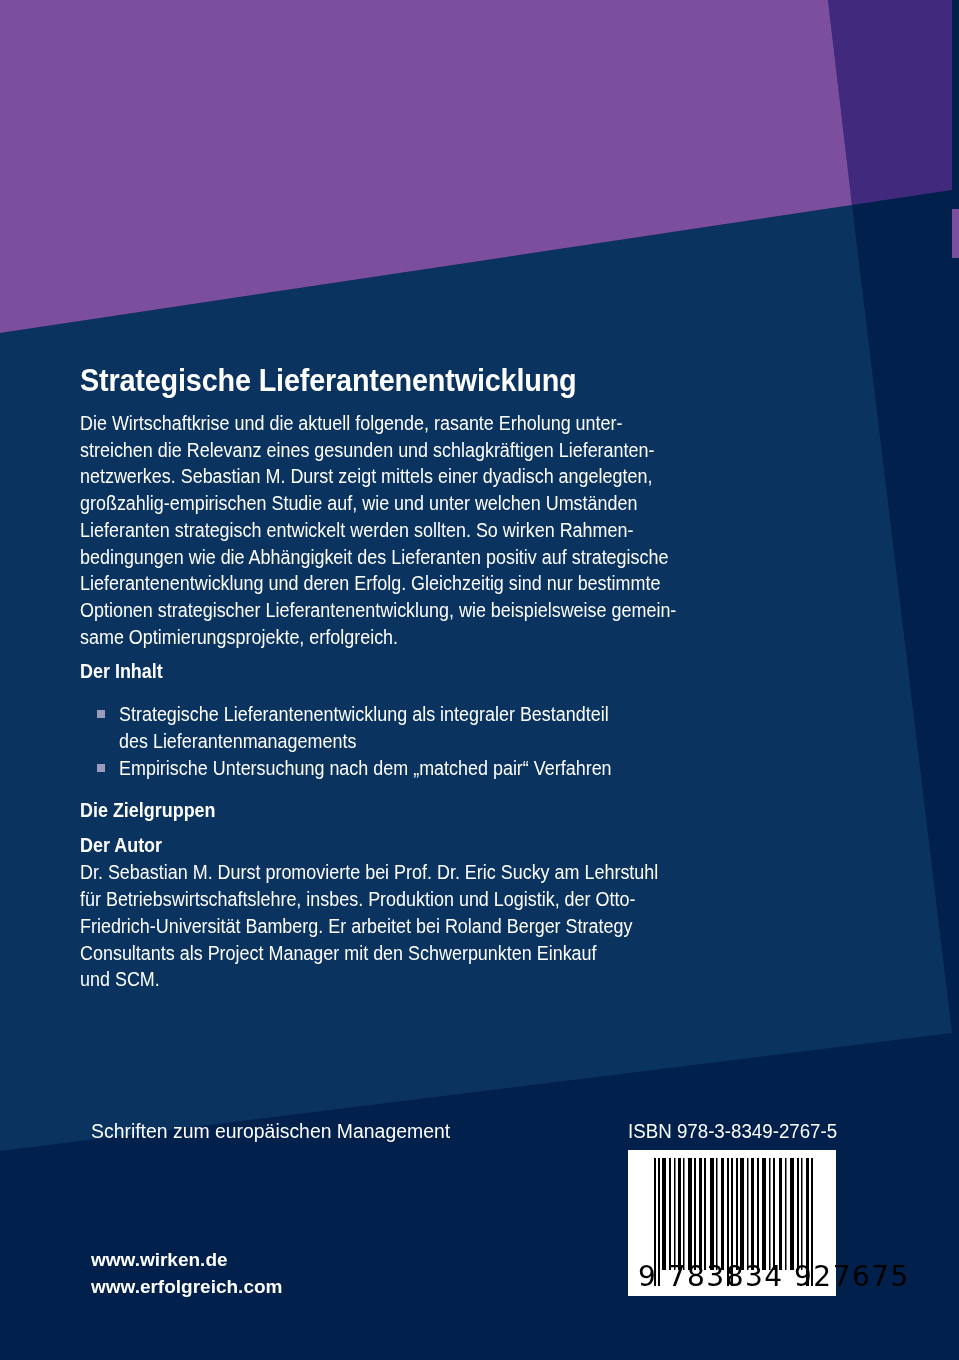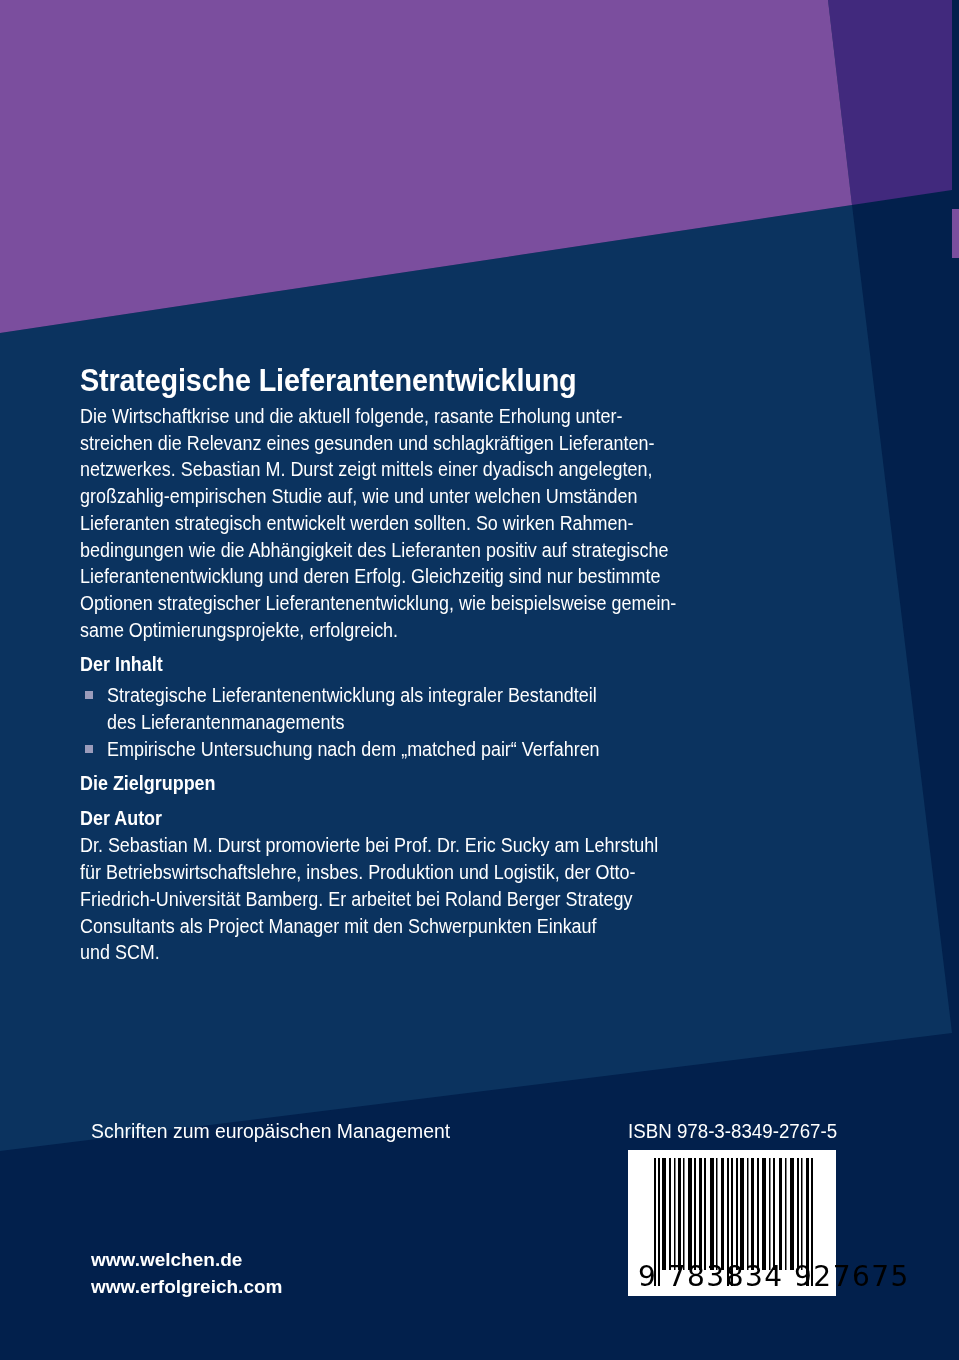--- a/index.html
+++ b/index.html
@@ -13,26 +13,26 @@
     .content { position: absolute; left: 80px; top: 360px; width: 760px; }
     .title {
       font-size: 31px; font-weight: bold; letter-spacing: -0.2px;
       line-height: 42px; margin: 0; transform: scaleX(0.93); transform-origin: left;
       white-space: nowrap;
     }
     .p, .li-text {
       font-size: 19.5px; line-height: 26.7px; margin: 0;
     }
     .p-line { display: block; white-space: nowrap; transform: scaleX(0.92); transform-origin: left; }
-    .intro { margin-top: 1px; }
+    .intro { margin-top: 8px; }
     .h {
       font-size: 19.5px; font-weight: bold; line-height: 27px; margin: 8px 0 0 0;
       transform: scaleX(0.92); transform-origin: left; white-space: nowrap;
     }
-    .ul { list-style: none; margin: 4px; padding: 0; }
+    .ul { list-style: none; margin: 16px; padding: 0; }
     .li { position: relative; padding-left: 23px; }
     .bullet {
       position: absolute; left: 1px; top: 9px; width: 8px; height: 8px;
       background: #9b9cbb;
     }
     .footer-series {
       position: absolute; left: 91px; top: 1118px; font-size: 20px; line-height: 26px;
       white-space: nowrap; transform: scaleX(0.97); transform-origin: left;
     }
     .urls { position: absolute; left: 91px; top: 1246px; }
@@ -143,15 +143,15 @@
       <rect x="169" y="8" width="2" height="112"></rect>
       <rect x="173" y="8" width="1.5" height="112"></rect>
       <rect x="178" y="8" width="3" height="128"></rect>
       <rect x="183" y="8" width="2" height="128"></rect>
     </g>
   </svg>
   <div class="barcode-digits">9 783834 927675</div>
 </div>
 
 <div class="urls">
-  <span class="url">www.welchen.de</span>
+  <span class="url">www.wirken.de</span>
   <span class="url">www.erfolgreich.com</span>
 </div>
 
 </body></html>

